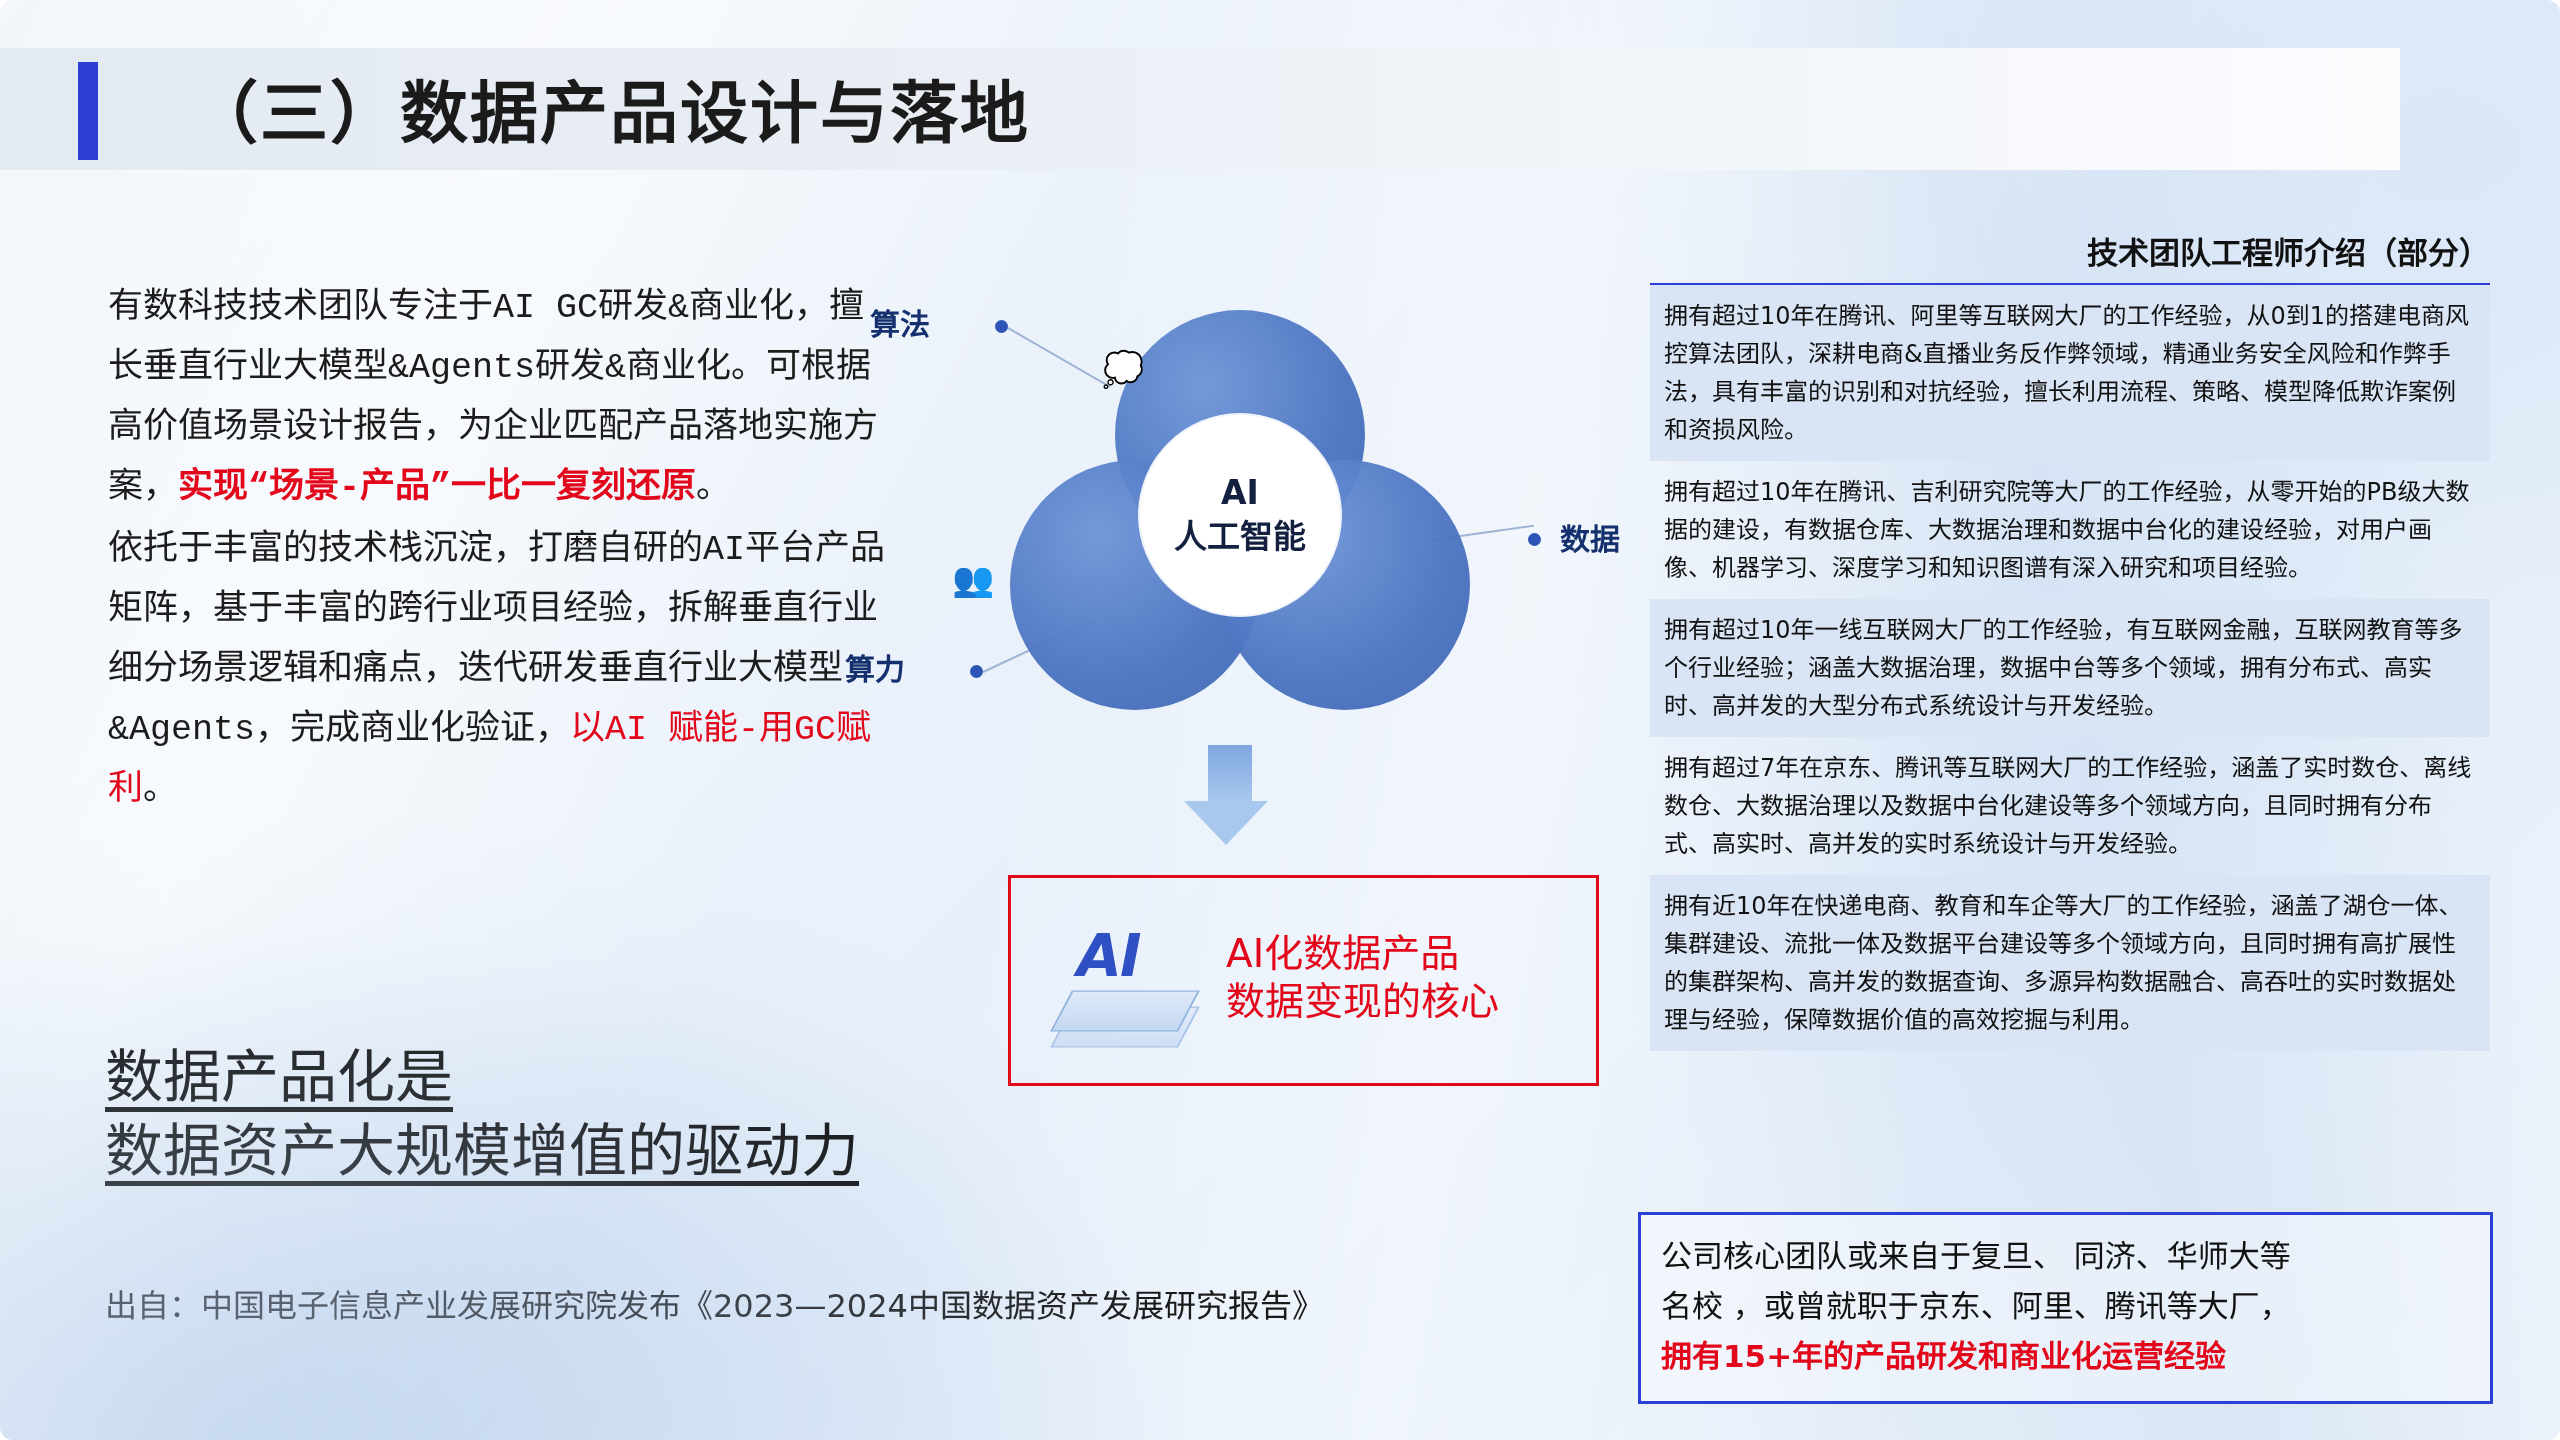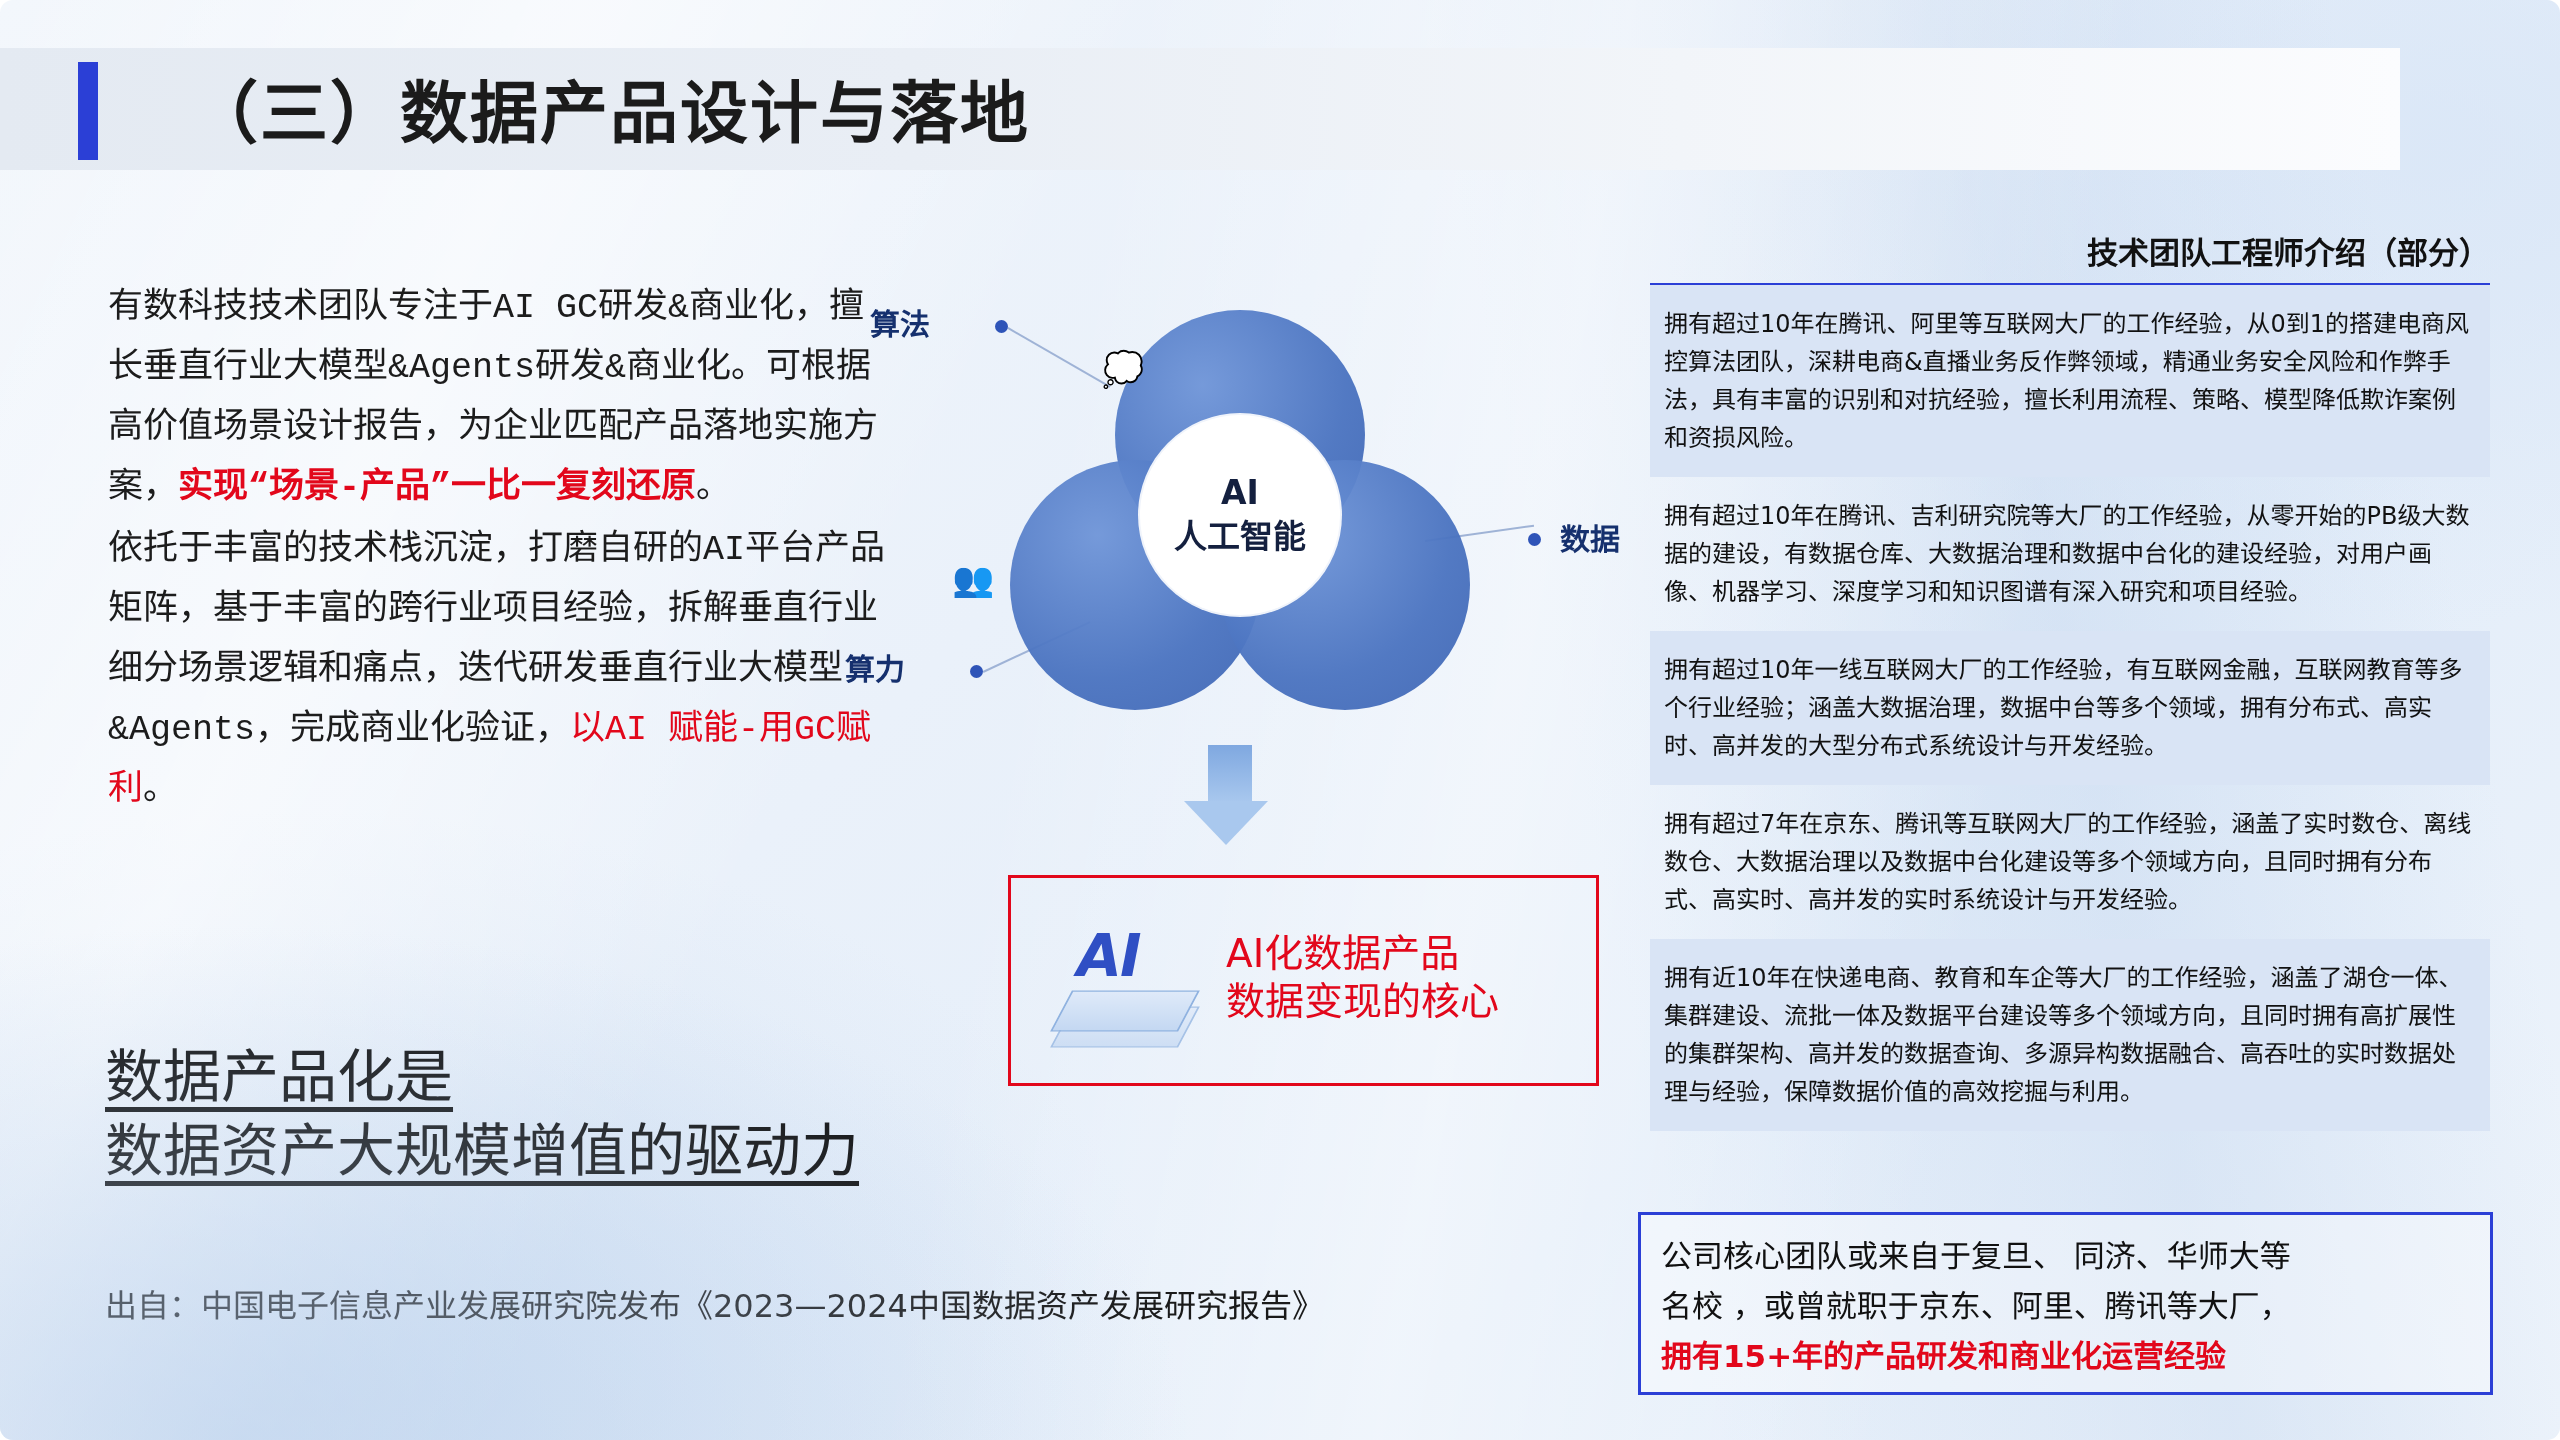--- a/index.html
+++ b/index.html
@@ -270,32 +270,32 @@
     font-weight: bold;
     color: #111111;
     padding-bottom: 10px;
     border-bottom: 2.5px solid #2b3fd6;
     font-family: "DejaVu Sans", "Liberation Sans", sans-serif;
   }
   .eng-item {
     font-size: 24px;
     line-height: 38px;
     color: #111111;
-    padding: 20px 14px;
+    padding: 12px 14px;
     font-family: "DejaVu Sans", "Liberation Sans", sans-serif;
   }
   .eng-item.shade { background: #d9e4f5; }
   .eng-item.plain { background: transparent; }
 
   .blue-box {
     position: absolute;
     left: 1638px; top: 1212px;
     width: 855px;
     border: 3px solid #2b3fd6;
-    padding: 16px 20px 11px 20px;
+    padding: 16px 20px 20px 20px;
     box-sizing: border-box;
     background: rgba(255,255,255,0.35);
   }
   .blue-box-text {
     font-size: 31px;
     line-height: 50px;
     color: #111111;
     font-family: "DejaVu Sans", "Liberation Sans", sans-serif;
   }
   .blue-box-emph {

